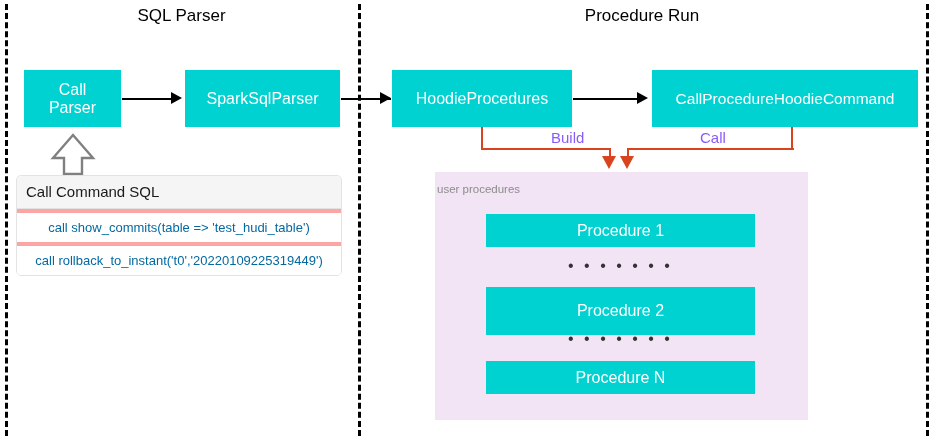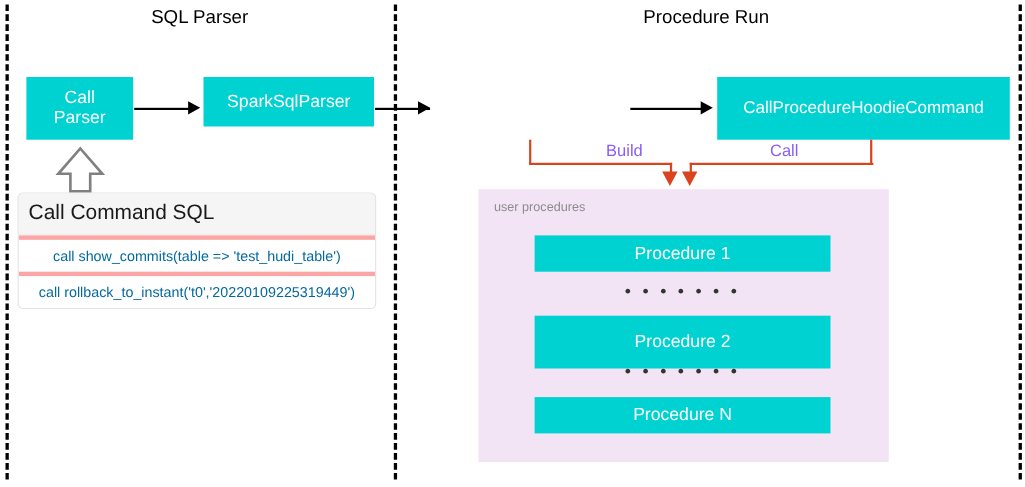--- a/index.html
+++ b/index.html
@@ -75,21 +75,21 @@
     position: absolute;
     box-sizing: border-box;
     border: 1px solid #e3e3e3;
     border-radius: 5px;
     background: #ffffff;
     overflow: hidden;
   }
   .sqlcard .hdr {
     background: #f5f5f5;
     border-bottom: 1px solid #e3e3e3;
-    font-size: 19px;
+    font-size: 15px;
     color: #1a1a1a;
     padding: 7px 9px 8px 9px;
     border-radius: 5px 5px 0 0;
   }
   .sqlcard .row {
     background: #ffffff;
     border-top: 4px solid #fca5a5;
     font-size: 13px;
     color: #0369a1;
     padding: 7px 9px 7px 9px;
@@ -125,21 +125,21 @@
     white-space: nowrap;
   }
 
   
   .procpanel {
     position: absolute;
     background: #F2E4F5;
   }
   .procpanel .caption {
     position: absolute;
-    left: 14px;
+    left: 2px;
     top: 11px;
     font-size: 11.5px;
     color: #8c8c8c;
   }
   .dots {
     position: absolute;
     font-size: 16px;
     letter-spacing: 3px;
     color: #333333;
     text-align: center;
@@ -159,37 +159,38 @@
   <div class="section-title" style="left:358px; top:6px; width:568px;">Procedure Run</div>
 
   <div class="tealbox" style="left:24px; top:70px; width:97px; height:57px; flex-direction:column;">
     <span>Call</span>
     <span>Parser</span>
   </div>
 
   <div class="hline" style="left:122px; top:98px; width:50px;"></div>
   <div class="arrowhead-right" style="left:171px; top:92px;"></div>
 
-  <div class="tealbox" style="left:185px; top:70px; width:155px; height:45px;">SparkSqlParser</div>
+  <div class="tealbox" style="left:185px; top:70px; width:155px; height:57px;">SparkSqlParser</div>
 
   <div class="hline" style="left:341px; top:98px; width:50px;"></div>
   <div class="arrowhead-right" style="left:380px; top:92px;"></div>
 
   <div class="blockarrow" style="left:50px; top:133px;">
     <svg width="46" height="43" viewBox="0 0 46 43">
       <polygon points="23,2 43,25 32,25 32,41 14,41 14,25 3,25" fill="#ffffff" stroke="#808080" stroke-width="2.4" stroke-linejoin="miter"></polygon>
     </svg>
   </div>
 
   <div class="sqlcard" style="left:16px; top:175px; width:326px;">
     <div class="hdr">Call Command SQL</div>
     <div class="row">call show_commits(table =&gt; 'test_hudi_table')</div>
     <div class="row">call rollback_to_instant('t0','20220109225319449')</div>
   </div>
 
+  <div class="tealbox" style="left:392px; top:70px; width:180px; height:57px;">HoodieProcedures</div>
 
   <div class="hline" style="left:573px; top:98px; width:65px;"></div>
   <div class="arrowhead-right" style="left:637px; top:92px;"></div>
 
   <div class="tealbox small" style="left:652px; top:70px; width:266px; height:57px;">CallProcedureHoodieCommand</div>
 
   <div class="oline-v" style="left:481px; top:127px; height:23px;"></div>
   <div class="oline-h" style="left:481px; top:148px; width:130px;"></div>
   <div class="oline-v" style="left:609px; top:148px; height:10px;"></div>
   <div class="arrowhead-down" style="left:602px; top:156px;"></div>

